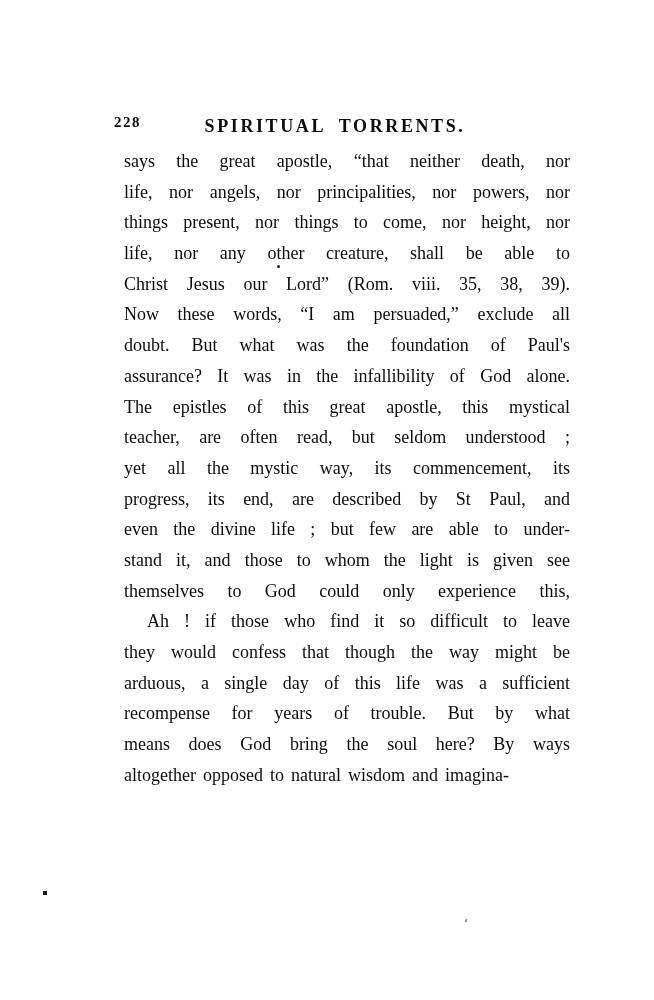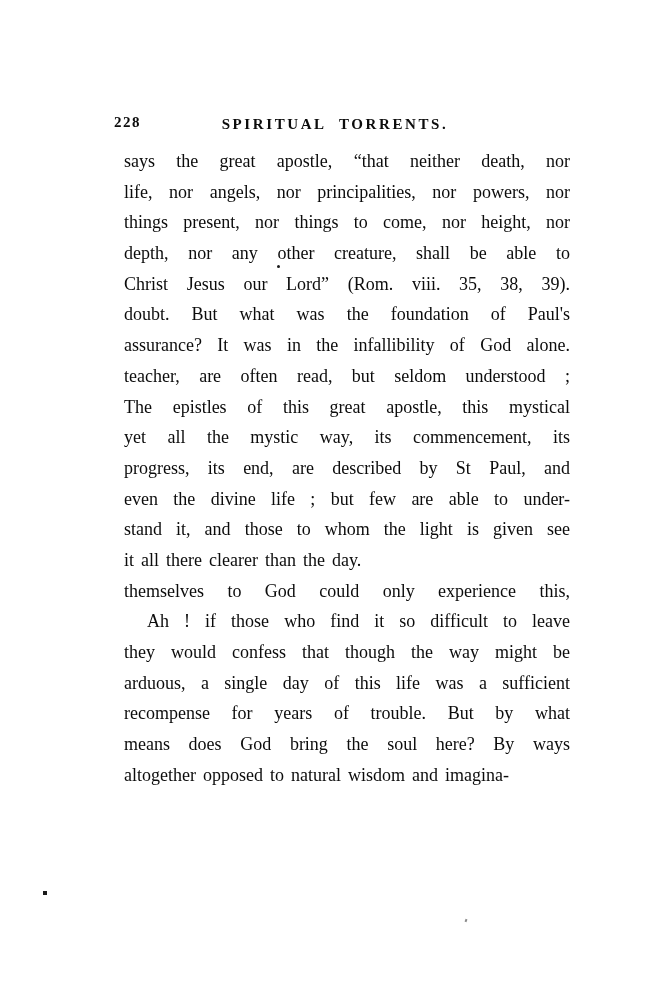--- a/index.html
+++ b/index.html
@@ -24,21 +24,21 @@
     font-weight: bold;
     letter-spacing: 1.5px;
     color: #0c0c0c;
   }
   .runhead {
     position: absolute;
     left: 112px;
     top: 116px;
     width: 446px;
     text-align: center;
-    font-size: 15px;
+    font-size: 18px;
     font-weight: bold;
     letter-spacing: 2.6px;
     word-spacing: 7px;
     color: #0c0c0c;
   }
   .textblock {
     position: absolute;
     left: 112px;
     top: 146px;
     width: 446px;
@@ -84,31 +84,31 @@
 
   <span class="pagenum">228</span>
 
   <div class="runhead">SPIRITUAL TORRENTS.</div>
 
   <div class="textblock">
 
     <div class="ln">says the great apostle, “that neither death, nor</div>
     <div class="ln">life, nor angels, nor principalities, nor powers, nor</div>
     <div class="ln">things present, nor things to come, nor height, nor</div>
-    <div class="ln">depth, nor any other creature, shall be able to</div>
+    <div class="ln">life, nor any other creature, shall be able to</div>
     <div class="ln">Christ Jesus our Lord” (Rom. viii. 35, 38, 39).</div>
+    <div class="ln">Now these words, “I am persuaded,” exclude all</div>
     <div class="ln">doubt.  But what was the foundation of Paul's</div>
     <div class="ln">assurance?  It was in the infallibility of God alone.</div>
+    <div class="ln">The epistles of this great apostle, this mystical</div>
     <div class="ln">teacher, are often read, but seldom understood ;</div>
-    <div class="ln">The epistles of this great apostle, this mystical</div>
     <div class="ln">yet all the mystic way, its commencement, its</div>
     <div class="ln">progress, its end, are described by St Paul, and</div>
     <div class="ln">even the divine life ; but few are able to under-</div>
     <div class="ln">stand it, and those to whom the light is given see</div>
-    <div class="ln end">it all there clearer than the day.</div>
 
     <div class="ln">themselves to God could only experience this,</div>
     <div class="ln indent">Ah !  if those who find it so difficult to leave</div>
     <div class="ln">they would confess that though the way might be</div>
     <div class="ln">arduous, a single day of this life was a sufficient</div>
     <div class="ln">recompense for years of trouble.  But by what</div>
     <div class="ln">means does God bring the soul here?  By ways</div>
     <div class="ln end">altogether opposed to natural wisdom and imagina-</div>
   </div>
 

